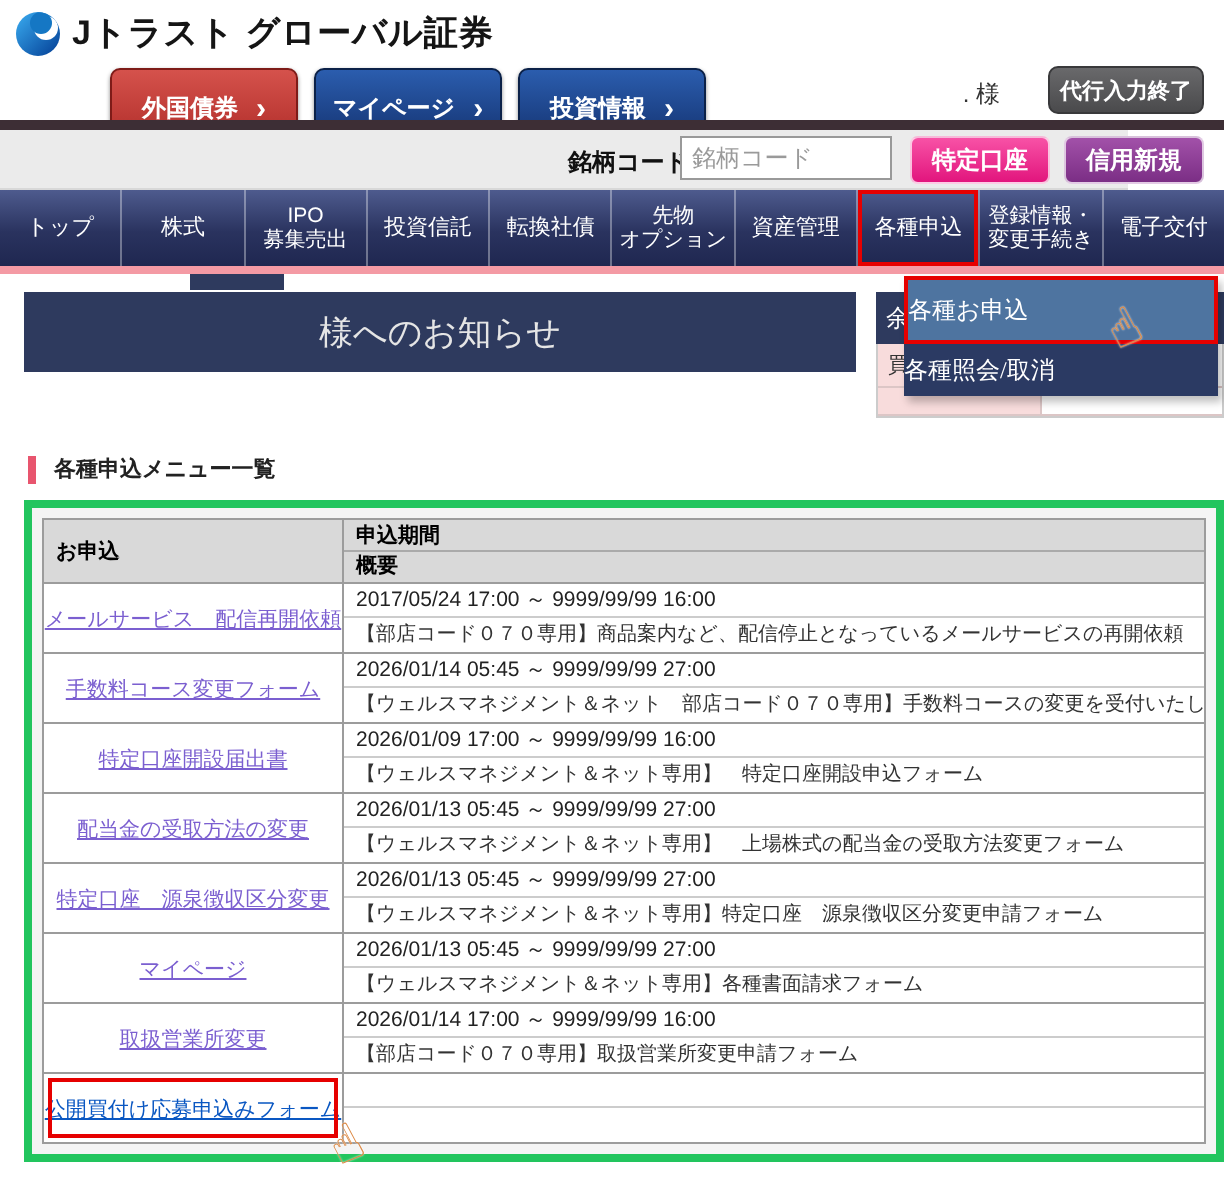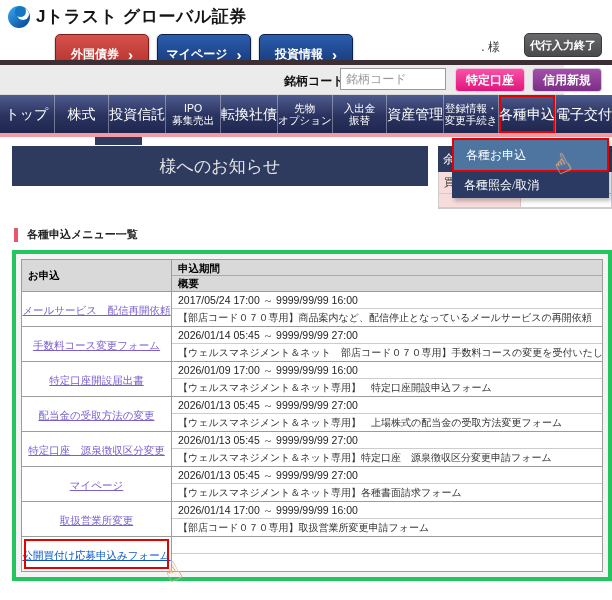--- a/index.html
+++ b/index.html
@@ -40,21 +40,21 @@
   .sym-input::placeholder { color:#9a9a9a; }
   .tb-btn { position:absolute; top:3px; height:24px; width:70px; border-radius:4px; color:#fff;
             font-size:12px; font-weight:bold; cursor:pointer; border:1px solid rgba(255,255,255,.7); }
   .btn-pink   { left:455px; background:linear-gradient(#f852a6,#e2157d); }
   .btn-purple { left:532px; background:linear-gradient(#a251a9,#7b2e85); }
 
   
   .mainnav { position:absolute; top:95px; left:0; width:612px; height:38px; display:flex;
              background:linear-gradient(#4e5b8e 0%,#2a335f 55%,#1f2750 100%); }
   .tab { flex:1 1 0; display:flex; flex-direction:column; align-items:center; justify-content:center;
-         color:#fff; font-size:14px; line-height:13px; cursor:pointer; text-align:center; white-space:nowrap; }
+         color:#fff; font-size:11px; line-height:13px; cursor:pointer; text-align:center; white-space:nowrap; }
   .tab + .tab { border-left:1px solid rgba(255,255,255,.35); }
   .tab.two { font-size:10.5px; line-height:12px; }
   .tab.hl { box-shadow:inset 0 0 0 2px #e60000; }
   .pink-line { position:absolute; top:133px; left:0; width:612px; height:4px; background:#f49aa4; }
   .notch { position:absolute; top:137px; left:95px; width:47px; height:8px; background:#2e3a5e; }
 
   
   .notice { position:absolute; left:12px; top:146px; width:416px; }
   .notice-head { height:40px; background:#2e3a5e; color:#e5e5e5; font-size:17px;
                  display:flex; align-items:center; justify-content:center; }
@@ -72,21 +72,21 @@
   .bl { width:82px; background:#f8dcdc; display:flex; align-items:center; padding-left:5px;
         font-size:11px; color:#333; border-right:1px solid #dcc6c6; }
   .bv { flex:1; display:flex; align-items:center; justify-content:flex-end; padding-right:6px;
         font-size:11px; color:#111; }
   .balance-row.partial { height:14px; }
 
   
   .dropdown { position:absolute; left:452px; top:138px; width:157px; z-index:5;
               box-shadow:2px 3px 4px rgba(0,0,0,.25); }
   .dd-hl-wrap { border:2px solid #e60000; }
-  .dd-item { color:#fff; font-size:12px; display:flex; align-items:center; padding-left:12px; cursor:pointer;font-family:Liberation Serif, serif; }
+  .dd-item { color:#fff; font-size:12px; display:flex; align-items:center; cursor:pointer;font-family:Liberation Serif, serif; }
   .dd-item.first { height:30px; background:#4e74a0; }
   .dd-item.second { height:26px; background:#2b3a63; }
   .hand { position:absolute; font-size:26px; color:#dd8a45; transform:rotate(-28deg);
           z-index:6; line-height:1; text-shadow:0 0 1px #fff; }
   .dd-hand { left:102px; top:13px; }
 
   
   .section-title { position:absolute; left:14px; top:227px; display:flex; align-items:center; gap:9px; }
   .red-bar { width:4px; height:14px; background:#e8556e; }
   .section-text { font-size:11px; font-weight:bold; color:#222; }
@@ -149,47 +149,43 @@
     <button class="tb-btn btn-purple">信用新規</button>
   </div>
 
   <nav class="mainnav">
     <div class="tab">
       <span>トップ</span>
       </div>
     <div class="tab">
       <span>株式</span>
       </div>
-    <div class="tab">
-      <span>投資信託</span>
-      </div>
     <div class="tab two">
       <span>IPO</span>
       <span>募集売出</span>
       </div>
     <div class="tab">
+      <span>投資信託</span>
+      </div>
+    <div class="tab">
       <span>転換社債</span>
       </div>
     <div class="tab two">
       <span>先物</span>
       <span>オプション</span>
       </div>
-    <div class="tab two">
-      <span>入出金</span>
-      <span>振替</span>
-      </div>
     <div class="tab">
       <span>資産管理</span>
+      </div>
+    <div class="tab hl">
+      <span>各種申込</span>
       </div>
     <div class="tab two">
       <span>登録情報・</span>
       <span>変更手続き</span>
-      </div>
-    <div class="tab hl">
-      <span>各種申込</span>
       </div>
     <div class="tab">
       <span>電子交付</span>
       </div>
   </nav>
   <div class="pink-line"></div>
   <div class="notch"></div>
 
   <section class="notice">
     <div class="notice-head">様へのお知らせ</div>

